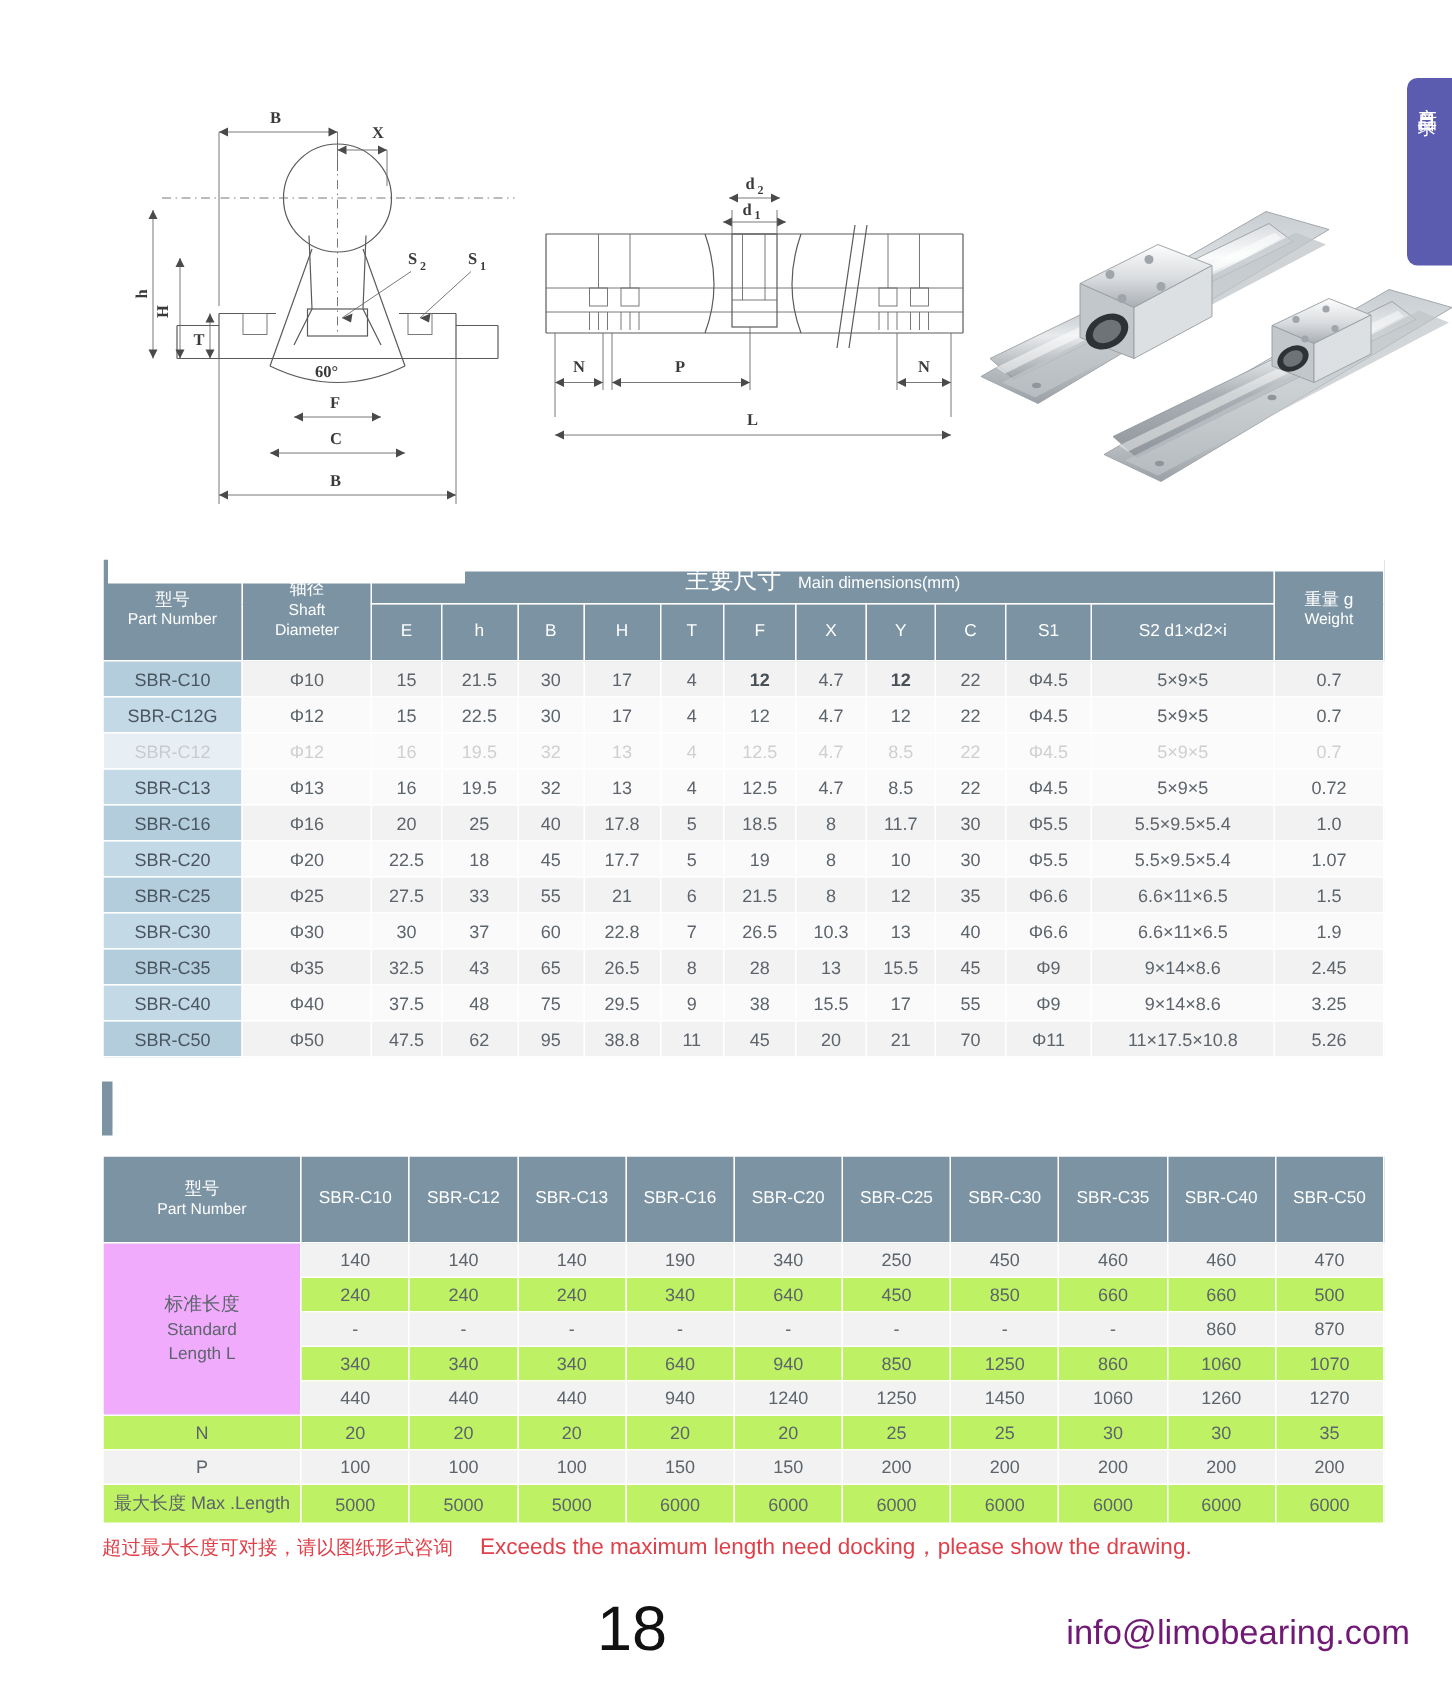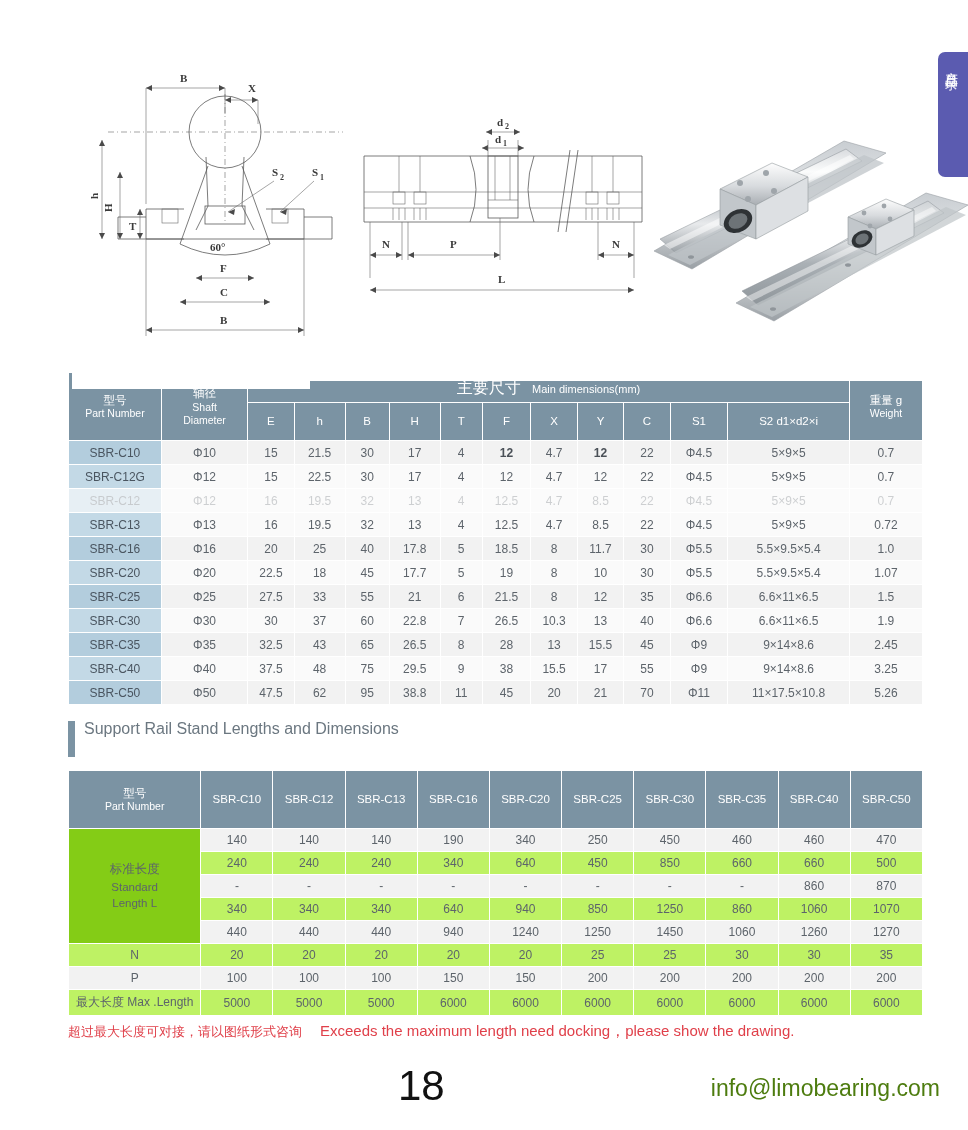--- a/index.html
+++ b/index.html
@@ -94,42 +94,42 @@
   #tbl2 td {
     font-size:12px; text-align:center; color:#5d646b;
     border:1px solid #ffffff; padding:4px 2px; height:23px;
     background:#f2f2f2;
   }
   #tbl2 tr.alt td { background:#bef264; }
   #tbl2 td.rowlabel {
     background:#f2f2f2; color:#5d646b; font-size:12px;
   }
   #tbl2 td.stdlabel {
-    background:#84cc16; color:#5d646b; line-height:1.4;
+    background:#f0abfc; color:#5d646b; line-height:1.4;
   }
   #tbl2 td.stdlabel .cn { font-size:12.5px; display:block; }
   #tbl2 td.stdlabel .en { font-size:11.5px; display:block; }
 
   
   #footnote {
     position:absolute; left:68px; top:1022px;
     font-size:13px; color:#e0404a; white-space:nowrap;
   }
   #footnote .cn { font-size:13px; }
   #footnote .en { font-size:15px; margin-left:18px; }
 
   
   #page-no {
     position:absolute; left:398px; top:1062px;
     font-size:42px; color:#111111; font-weight:normal;
     font-family:"Liberation Sans","DejaVu Sans",sans-serif;
   }
   #email {
     position:absolute; right:28px; top:1075px;
-    font-size:23px; color:#4d7c0f;
+    font-size:23px; color:#701a75;
   }
 </style>
 </head>
 <body>
 
 <div id="side-tab">
   <span class="vtxt">产品目录</span>
 </div>
 
 <div id="drawings">
@@ -579,21 +579,20 @@
           <td>5.26</td>
         </tr>
       </tbody>
   </table>
   <div id="ghost-mask"></div>
   <div id="ghost-mask2"></div>
 </div>
 
 <div id="sec-head">
   <div class="bar"></div>
-  <div class="en">Support Rail Stand Lengths and Dimensions</div>
 </div>
 
 <div id="tbl2-wrap">
   <table id="tbl2">
     <thead>
       <tr id="t2-head">
         <th class="hdr" style="width:132px;height:58px">
           <span class="cn">型号</span>
           <span class="en">Part Number</span>
         </th>

